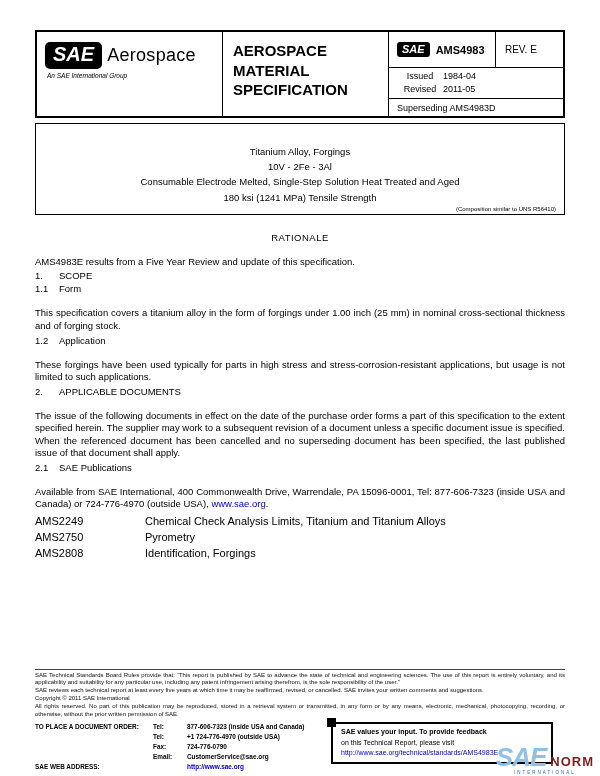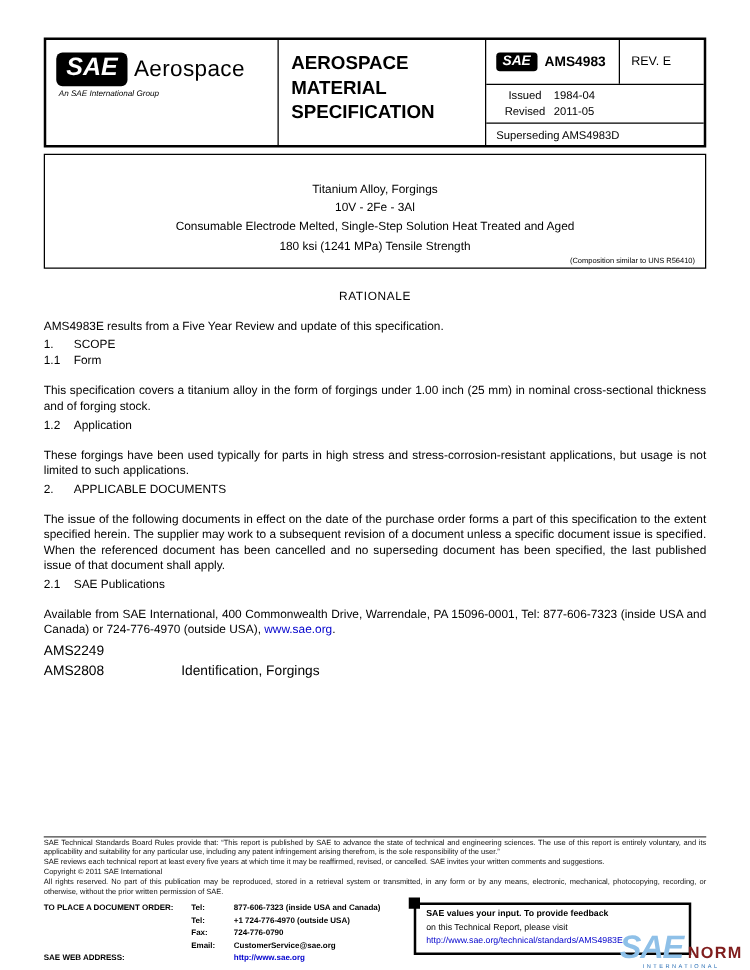--- a/index.html
+++ b/index.html
@@ -141,20 +141,25 @@
   </div>
   <div class="para">The issue of the following documents in effect on the date of the purchase order forms a part of this specification to the extent specified herein. The supplier may work to a subsequent revision of a document unless a specific document issue is specified. When the referenced document has been cancelled and no superseding document has been specified, the last published issue of that document shall apply.</div>
 
   <div class="sec-heading">
     <span class="sec-num">2.1</span><span>SAE Publications</span>
   </div>
   <div class="para"><span>Available from SAE International, 400 Commonwealth Drive, Warrendale, PA 15096-0001, Tel: 877-606-7323 (inside USA and Canada) or 724-776-4970 (outside USA), </span><a class="link">www.sae.org</a><span>.</span></div>
 
   <div class="doc-row">
     <div class="doc-col-num">AMS2249</div>
+    <div>Chemical Check Analysis Limits, Titanium and Titanium Alloys</div>
+  </div>
+  <div class="doc-row">
+    <div class="doc-col-num">AMS2750</div>
+    <div>Pyrometry</div>
   </div>
   <div class="doc-row">
     <div class="doc-col-num">AMS2808</div>
     <div>Identification, Forgings</div>
   </div>
 
 </div>
 
 <div class="footer">
   <div class="footer-rule"></div>

